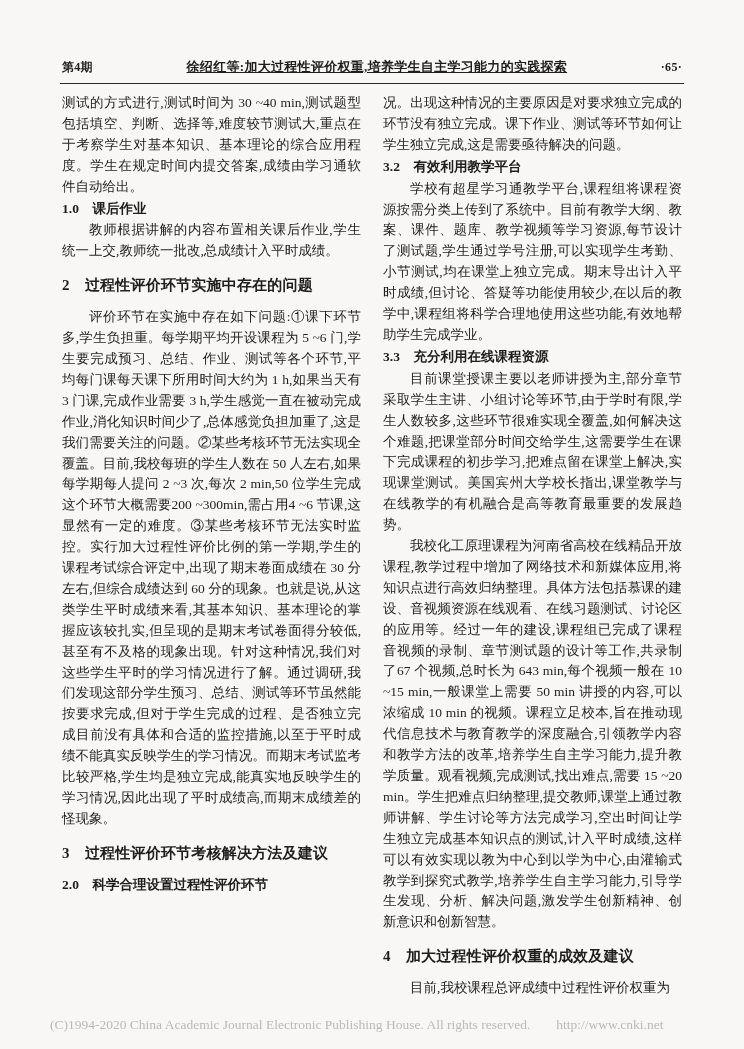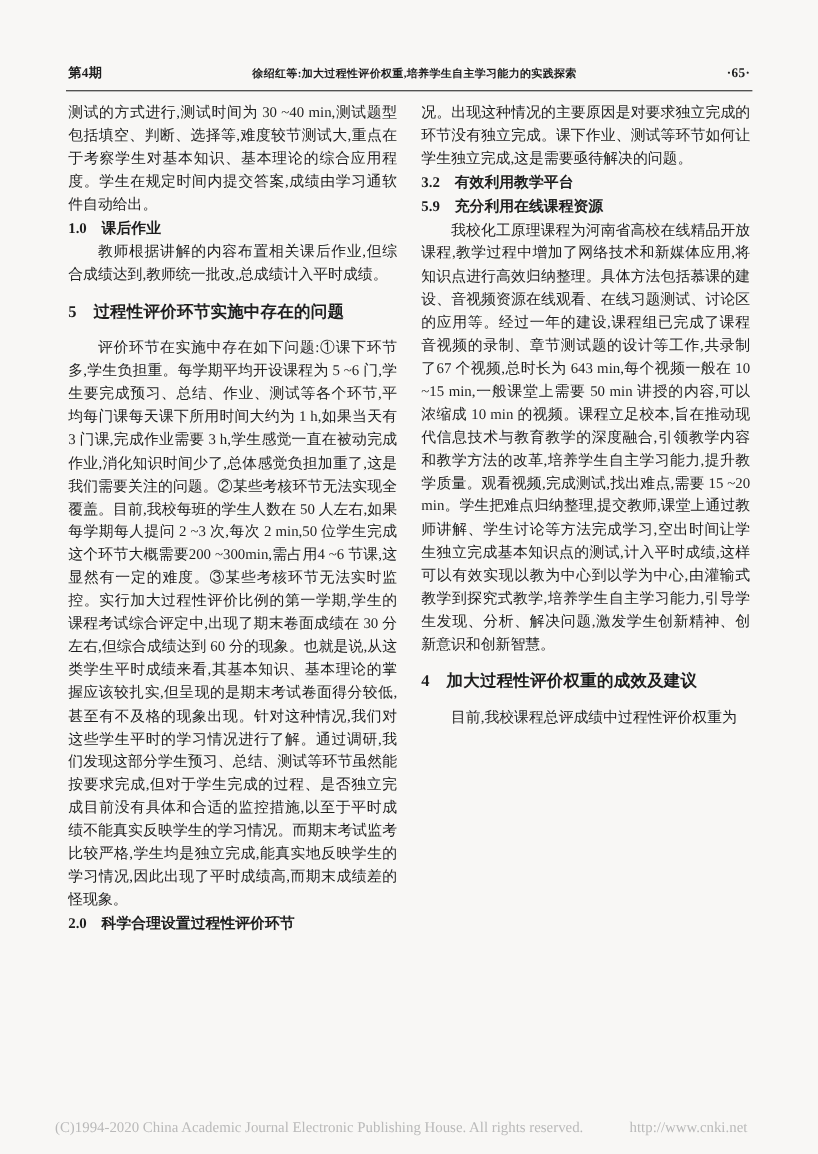--- a/index.html
+++ b/index.html
@@ -16,21 +16,21 @@
     overflow:hidden;
   }
   
   .hdr{
     display:flex;align-items:baseline;
     padding:58px 62px 0 62px;
     font-size:12px;font-weight:bold;
     letter-spacing:.3px;
   }
   .hdr .issue{flex:0 0 auto;}
-  .hdr .title{flex:1 1 auto;text-align:center;font-size:10px;}
+  .hdr .title{flex:1 1 auto;text-align:center;font-size:13px;text-decoration:underline;}
   .hdr .pageno{flex:0 0 auto;}
   .rule{
     margin:7px 60px 0 60px;
     border-bottom:1.6px solid #2a2a2a;
   }
   
   .columns{
     display:flex;
     gap:22px;
     padding:9px 62px 0 62px;
@@ -54,21 +54,21 @@
     font-size:15px;
     margin:13px 0 11px 0;
     letter-spacing:.2px;
   }
   
   .ftr{
     position:absolute;
     left:50px;right:40px;
     bottom:16px;
     display:flex;
-    gap:42px;
+    gap:26px;
     font-size:13.5px;
     color:#b9b9b9;
     white-space:nowrap;
   }
 </style>
 </head>
 <body>
 
 <div class="page">
 
@@ -77,30 +77,33 @@
     <span class="title">徐绍红等:加大过程性评价权重,培养学生自主学习能力的实践探索</span>
     <span class="pageno">·65·</span>
   </div>
   <div class="rule"></div>
 
   <div class="columns">
 
     <div class="col">
       <p class="para-cont">测试的方式进行,测试时间为 30 ~40 min,测试题型包括填空、判断、选择等,难度较节测试大,重点在于考察学生对基本知识、基本理论的综合应用程度。学生在规定时间内提交答案,成绩由学习通软件自动给出。</p>
       <p class="sub-heading">1.0　课后作业</p>
-      <p class="para">教师根据讲解的内容布置相关课后作业,但综合成绩达到,教师统一批改,总成绩计入平时成绩。</p>
-      <p class="sec-heading">5　过程性评价环节实施中存在的问题</p>
+      <p class="para">教师根据讲解的内容布置相关课后作业,学生统一上交,教师统一批改,总成绩计入平时成绩。</p>
+      <p class="sec-heading">2　过程性评价环节实施中存在的问题</p>
       <p class="para">评价环节在实施中存在如下问题:①课下环节多,学生负担重。每学期平均开设课程为 5 ~6 门,学生要完成预习、总结、作业、测试等各个环节,平均每门课每天课下所用时间大约为 1 h,如果当天有 3 门课,完成作业需要 3 h,学生感觉一直在被动完成作业,消化知识时间少了,总体感觉负担加重了,这是我们需要关注的问题。②某些考核环节无法实现全覆盖。目前,我校每班的学生人数在 50 人左右,如果每学期每人提问 2 ~3 次,每次 2 min,50 位学生完成这个环节大概需要200 ~300min,需占用4 ~6 节课,这显然有一定的难度。③某些考核环节无法实时监控。实行加大过程性评价比例的第一学期,学生的课程考试综合评定中,出现了期末卷面成绩在 30 分左右,但综合成绩达到 60 分的现象。也就是说,从这类学生平时成绩来看,其基本知识、基本理论的掌握应该较扎实,但呈现的是期末考试卷面得分较低,甚至有不及格的现象出现。针对这种情况,我们对这些学生平时的学习情况进行了解。通过调研,我们发现这部分学生预习、总结、测试等环节虽然能按要求完成,但对于学生完成的过程、是否独立完成目前没有具体和合适的监控措施,以至于平时成绩不能真实反映学生的学习情况。而期末考试监考比较严格,学生均是独立完成,能真实地反映学生的学习情况,因此出现了平时成绩高,而期末成绩差的怪现象。</p>
+      <p class="sec-heading">3　过程性评价环节考核解决方法及建议</p>
       <p class="sub-heading">2.0　科学合理设置过程性评价环节</p>
     </div>
 
     <div class="col">
       <p class="para-cont">况。出现这种情况的主要原因是对要求独立完成的环节没有独立完成。课下作业、测试等环节如何让学生独立完成,这是需要亟待解决的问题。</p>
       <p class="sub-heading">3.2　有效利用教学平台</p>
-      <p class="sub-heading">5.9　充分利用在线课程资源</p>
+      <p class="para">学校有超星学习通教学平台,课程组将课程资源按需分类上传到了系统中。目前有教学大纲、教案、课件、题库、教学视频等学习资源,每节设计了测试题,学生通过学号注册,可以实现学生考勤、小节测试,均在课堂上独立完成。期末导出计入平时成绩,但讨论、答疑等功能使用较少,在以后的教学中,课程组将科学合理地使用这些功能,有效地帮助学生完成学业。</p>
+      <p class="sub-heading">3.3　充分利用在线课程资源</p>
+      <p class="para">目前课堂授课主要以老师讲授为主,部分章节采取学生主讲、小组讨论等环节,由于学时有限,学生人数较多,这些环节很难实现全覆盖,如何解决这个难题,把课堂部分时间交给学生,这需要学生在课下完成课程的初步学习,把难点留在课堂上解决,实现课堂测试。美国宾州大学校长指出,课堂教学与在线教学的有机融合是高等教育最重要的发展趋势。</p>
       <p class="para">我校化工原理课程为河南省高校在线精品开放课程,教学过程中增加了网络技术和新媒体应用,将知识点进行高效归纳整理。具体方法包括慕课的建设、音视频资源在线观看、在线习题测试、讨论区的应用等。经过一年的建设,课程组已完成了课程音视频的录制、章节测试题的设计等工作,共录制了67 个视频,总时长为 643 min,每个视频一般在 10 ~15 min,一般课堂上需要 50 min 讲授的内容,可以浓缩成 10 min 的视频。课程立足校本,旨在推动现代信息技术与教育教学的深度融合,引领教学内容和教学方法的改革,培养学生自主学习能力,提升教学质量。观看视频,完成测试,找出难点,需要 15 ~20 min。学生把难点归纳整理,提交教师,课堂上通过教师讲解、学生讨论等方法完成学习,空出时间让学生独立完成基本知识点的测试,计入平时成绩,这样可以有效实现以教为中心到以学为中心,由灌输式教学到探究式教学,培养学生自主学习能力,引导学生发现、分析、解决问题,激发学生创新精神、创新意识和创新智慧。</p>
       <p class="sec-heading">4　加大过程性评价权重的成效及建议</p>
       <p class="para">目前,我校课程总评成绩中过程性评价权重为</p>
     </div>
 
   </div>
 
   <div class="ftr">
     <span>(C)1994-2020 China Academic Journal Electronic Publishing House. All rights reserved.</span>
     <span>http://www.cnki.net</span>

